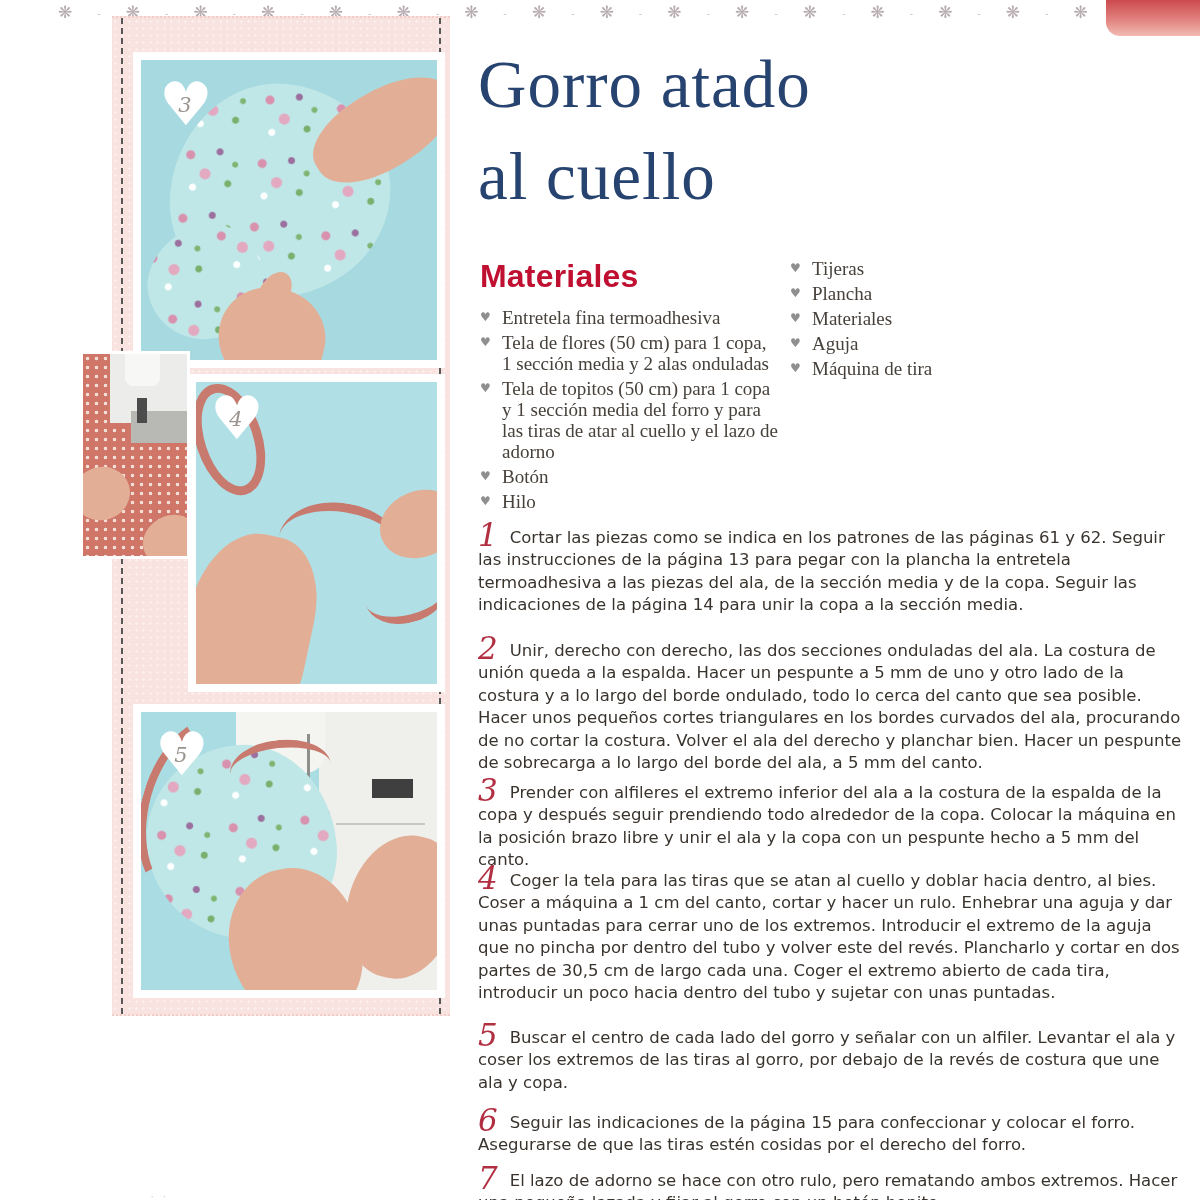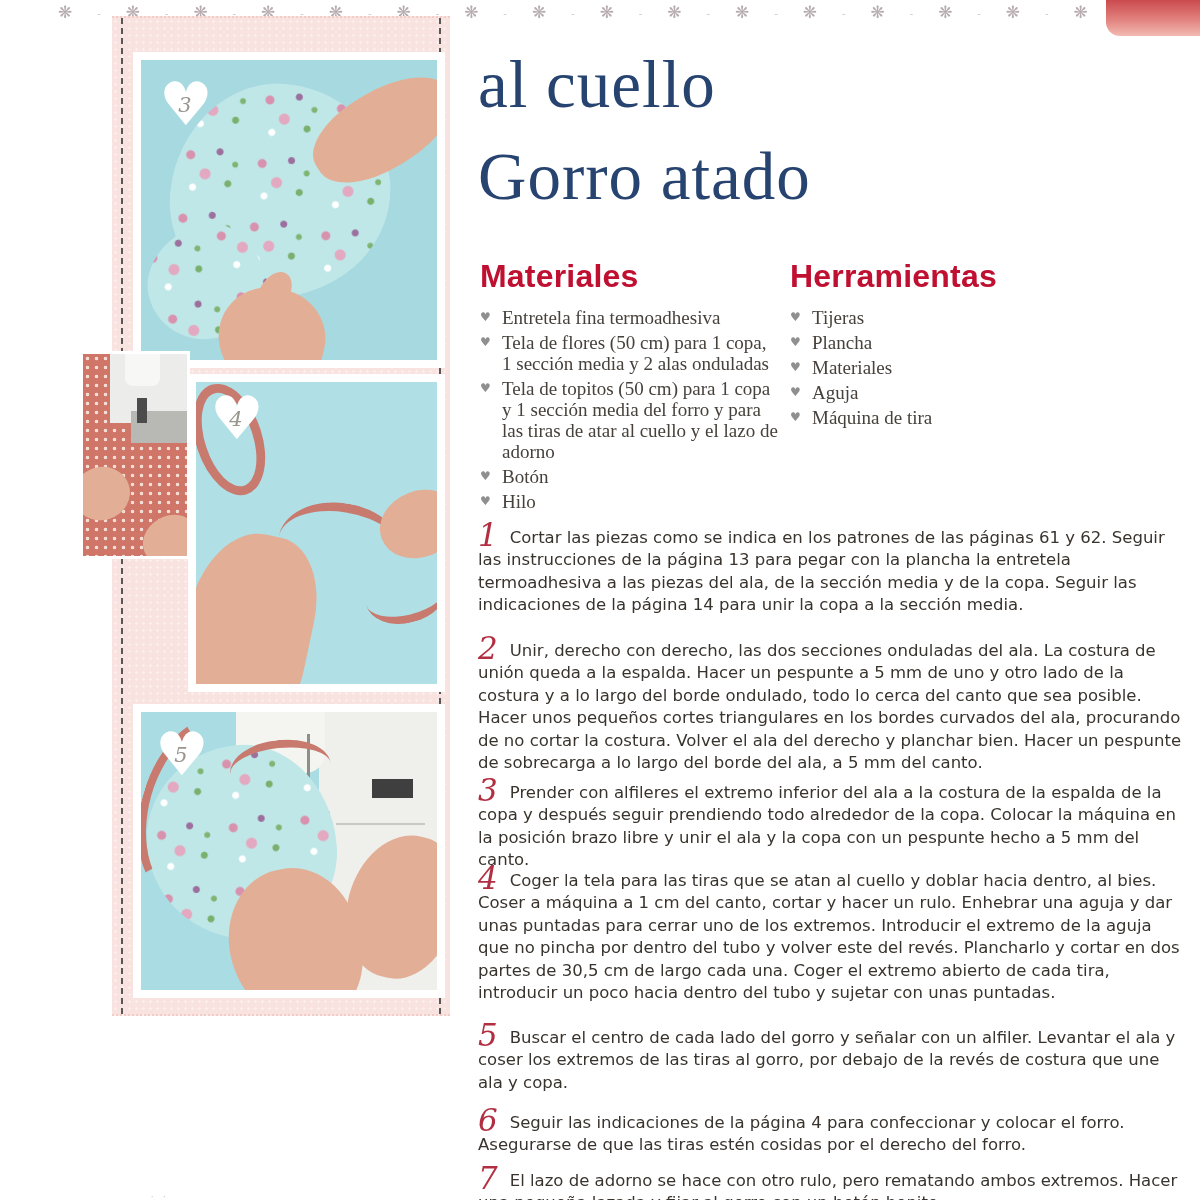--- a/index.html
+++ b/index.html
@@ -227,22 +227,22 @@
     <div class="hand p3-hand-a"></div>
     <div class="hand p3-hand-b"></div>
     <div class="badge" style="left:14px;top:20px;">
       <span class="heart">♥</span>
       <span class="bnum">5</span>
     </div>
   </div>
 </div>
 
 <div class="title">
+  <div>Gorro atado</div>
   <div>al cuello</div>
-  <div>Gorro atado</div>
 </div>
 
 <div class="mat-list">
   <h2 class="sec-head">Materiales</h2>
   <ul class="blist">
     <li>
         <span class="bullet">♥</span>
         <span>Entretela fina termoadhesiva</span>
       </li>
     <li>
@@ -258,21 +258,20 @@
         <span>Botón</span>
       </li>
     <li>
         <span class="bullet">♥</span>
         <span>Hilo</span>
       </li>
   </ul>
 </div>
 
 <div class="tool-list">
-  <h2 class="sec-head">Herramientas</h2>
   <ul class="blist">
     <li>
         <span class="bullet">♥</span>
         <span>Tijeras</span>
       </li>
     <li>
         <span class="bullet">♥</span>
         <span>Plancha</span>
       </li>
     <li>
@@ -288,16 +287,16 @@
         <span>Máquina de tira</span>
       </li>
   </ul>
 </div>
 
 <p class="step" style="top:505px;"><span class="num">1</span><span>Cortar las piezas como se indica en los patrones de las páginas 61 y 62. Seguir las instrucciones de la página 13 para pegar con la plancha la entretela termoadhesiva a las piezas del ala, de la sección media y de la copa. Seguir las indicaciones de la página 14 para unir la copa a la sección media.</span></p>
 <p class="step" style="top:618px;"><span class="num">2</span><span>Unir, derecho con derecho, las dos secciones onduladas del ala. La costura de unión queda a la espalda. Hacer un pespunte a 5 mm de uno y otro lado de la costura y a lo largo del borde ondulado, todo lo cerca del canto que sea posible. Hacer unos pequeños cortes triangulares en los bordes curvados del ala, procurando de no cortar la costura. Volver el ala del derecho y planchar bien. Hacer un pespunte de sobrecarga a lo largo del borde del ala, a 5 mm del canto.</span></p>
 <p class="step" style="top:760px;"><span class="num">3</span><span>Prender con alfileres el extremo inferior del ala a la costura de la espalda de la copa y después seguir prendiendo todo alrededor de la copa. Colocar la máquina en la posición brazo libre y unir el ala y la copa con un pespunte hecho a 5 mm del canto.</span></p>
 <p class="step" style="top:848px;"><span class="num">4</span><span>Coger la tela para las tiras que se atan al cuello y doblar hacia dentro, al bies. Coser a máquina a 1 cm del canto, cortar y hacer un rulo. Enhebrar una aguja y dar unas puntadas para cerrar uno de los extremos. Introducir el extremo de la aguja que no pincha por dentro del tubo y volver este del revés. Plancharlo y cortar en dos partes de 30,5 cm de largo cada una. Coger el extremo abierto de cada tira, introducir un poco hacia dentro del tubo y sujetar con unas puntadas.</span></p>
 <p class="step" style="top:1005px;"><span class="num">5</span><span>Buscar el centro de cada lado del gorro y señalar con un alfiler. Levantar el ala y coser los extremos de las tiras al gorro, por debajo de la revés de costura que une ala y copa.</span></p>
-<p class="step" style="top:1090px;"><span class="num">6</span><span>Seguir las indicaciones de la página 4 para confeccionar y colocar el forro. Asegurarse de que las tiras estén cosidas por el derecho del forro.</span></p>
+<p class="step" style="top:1090px;"><span class="num">6</span><span>Seguir las indicaciones de la página 15 para confeccionar y colocar el forro. Asegurarse de que las tiras estén cosidas por el derecho del forro.</span></p>
 <p class="step" style="top:1148px;"><span class="num">7</span><span>El lazo de adorno se hace con otro rulo, pero rematando ambos extremos. Hacer una pequeña lazada y fijar al gorro con un botón bonito.</span></p>
 
 <div class="bottom-marks">··</div>
 
 </body></html>

